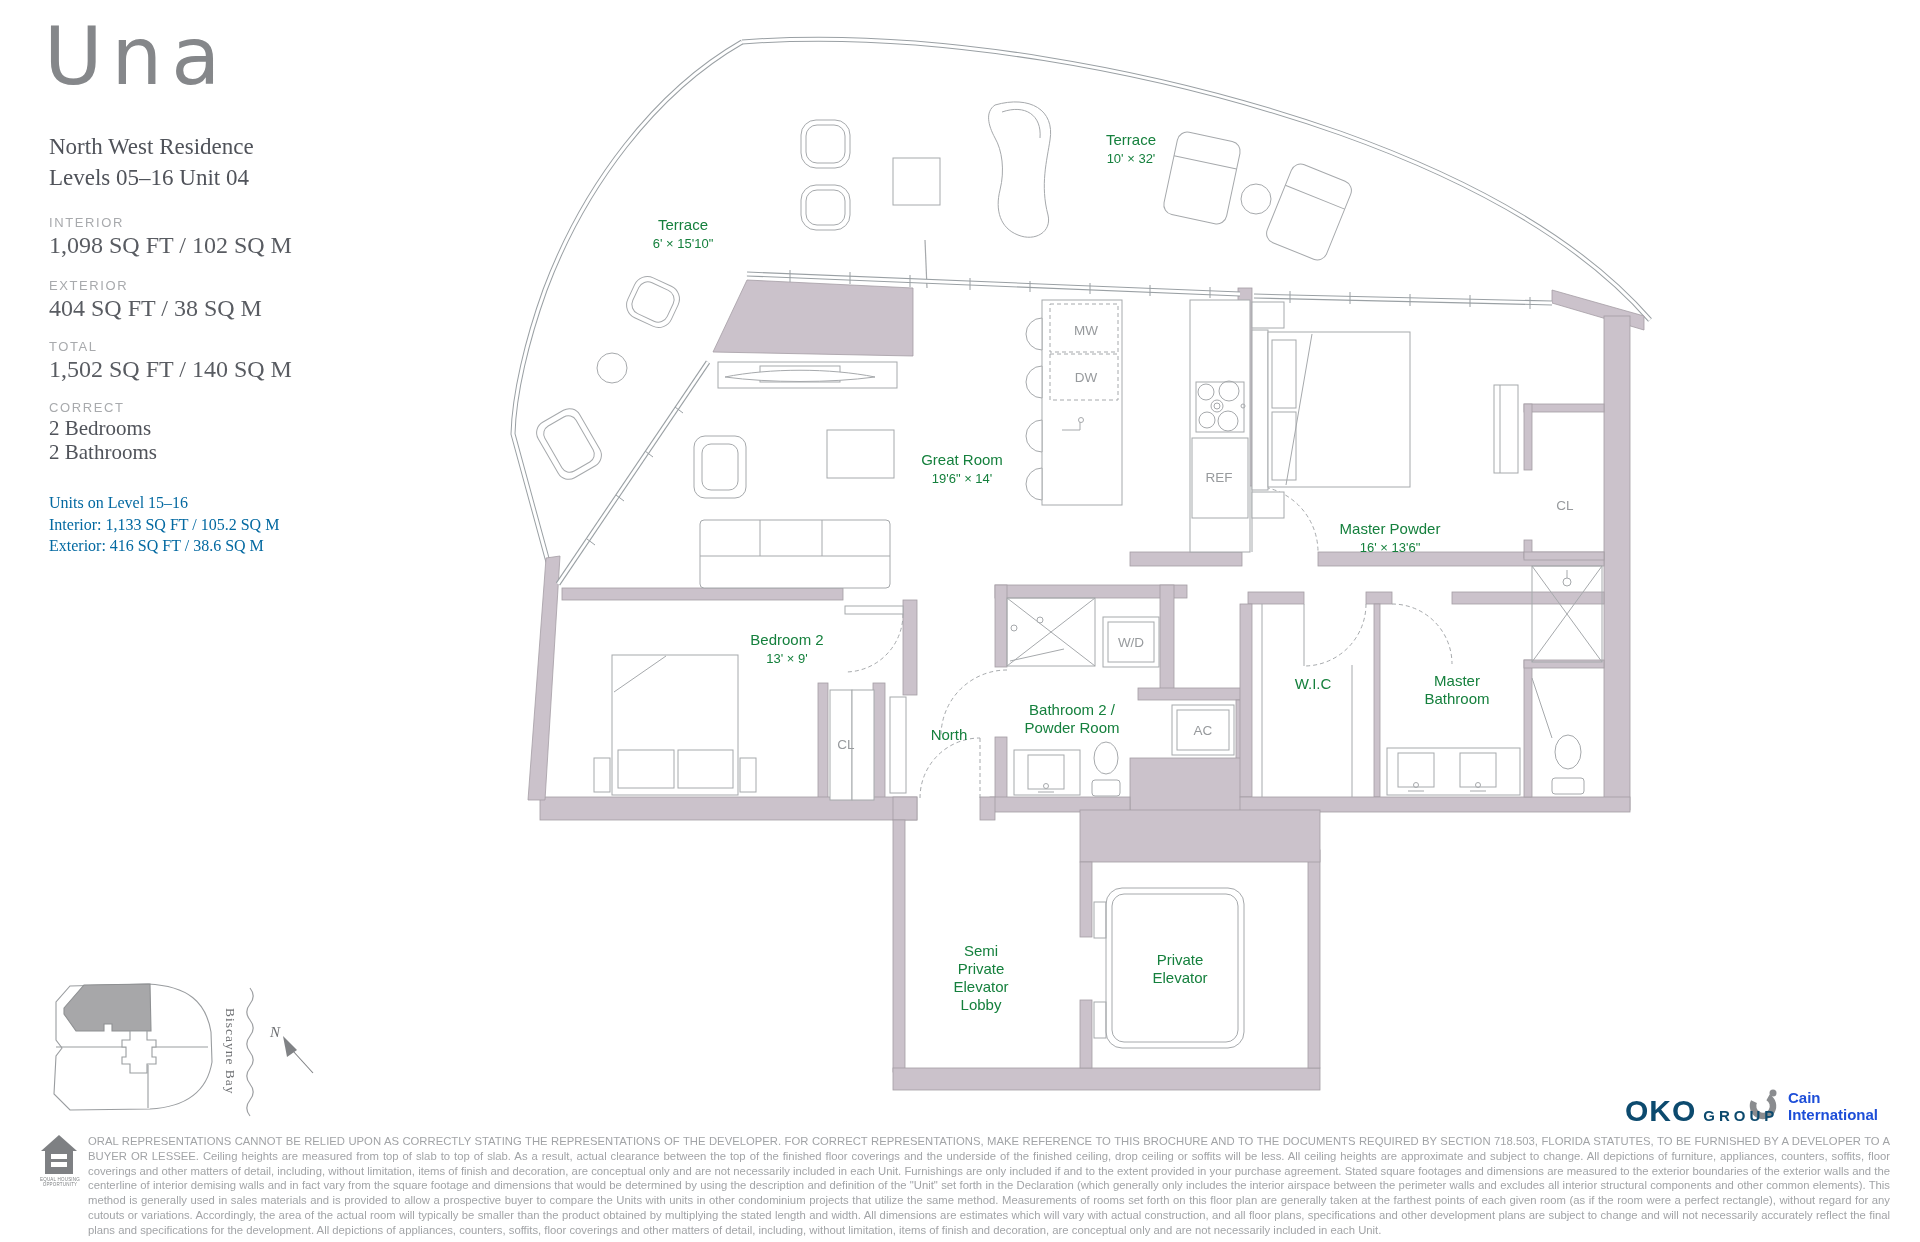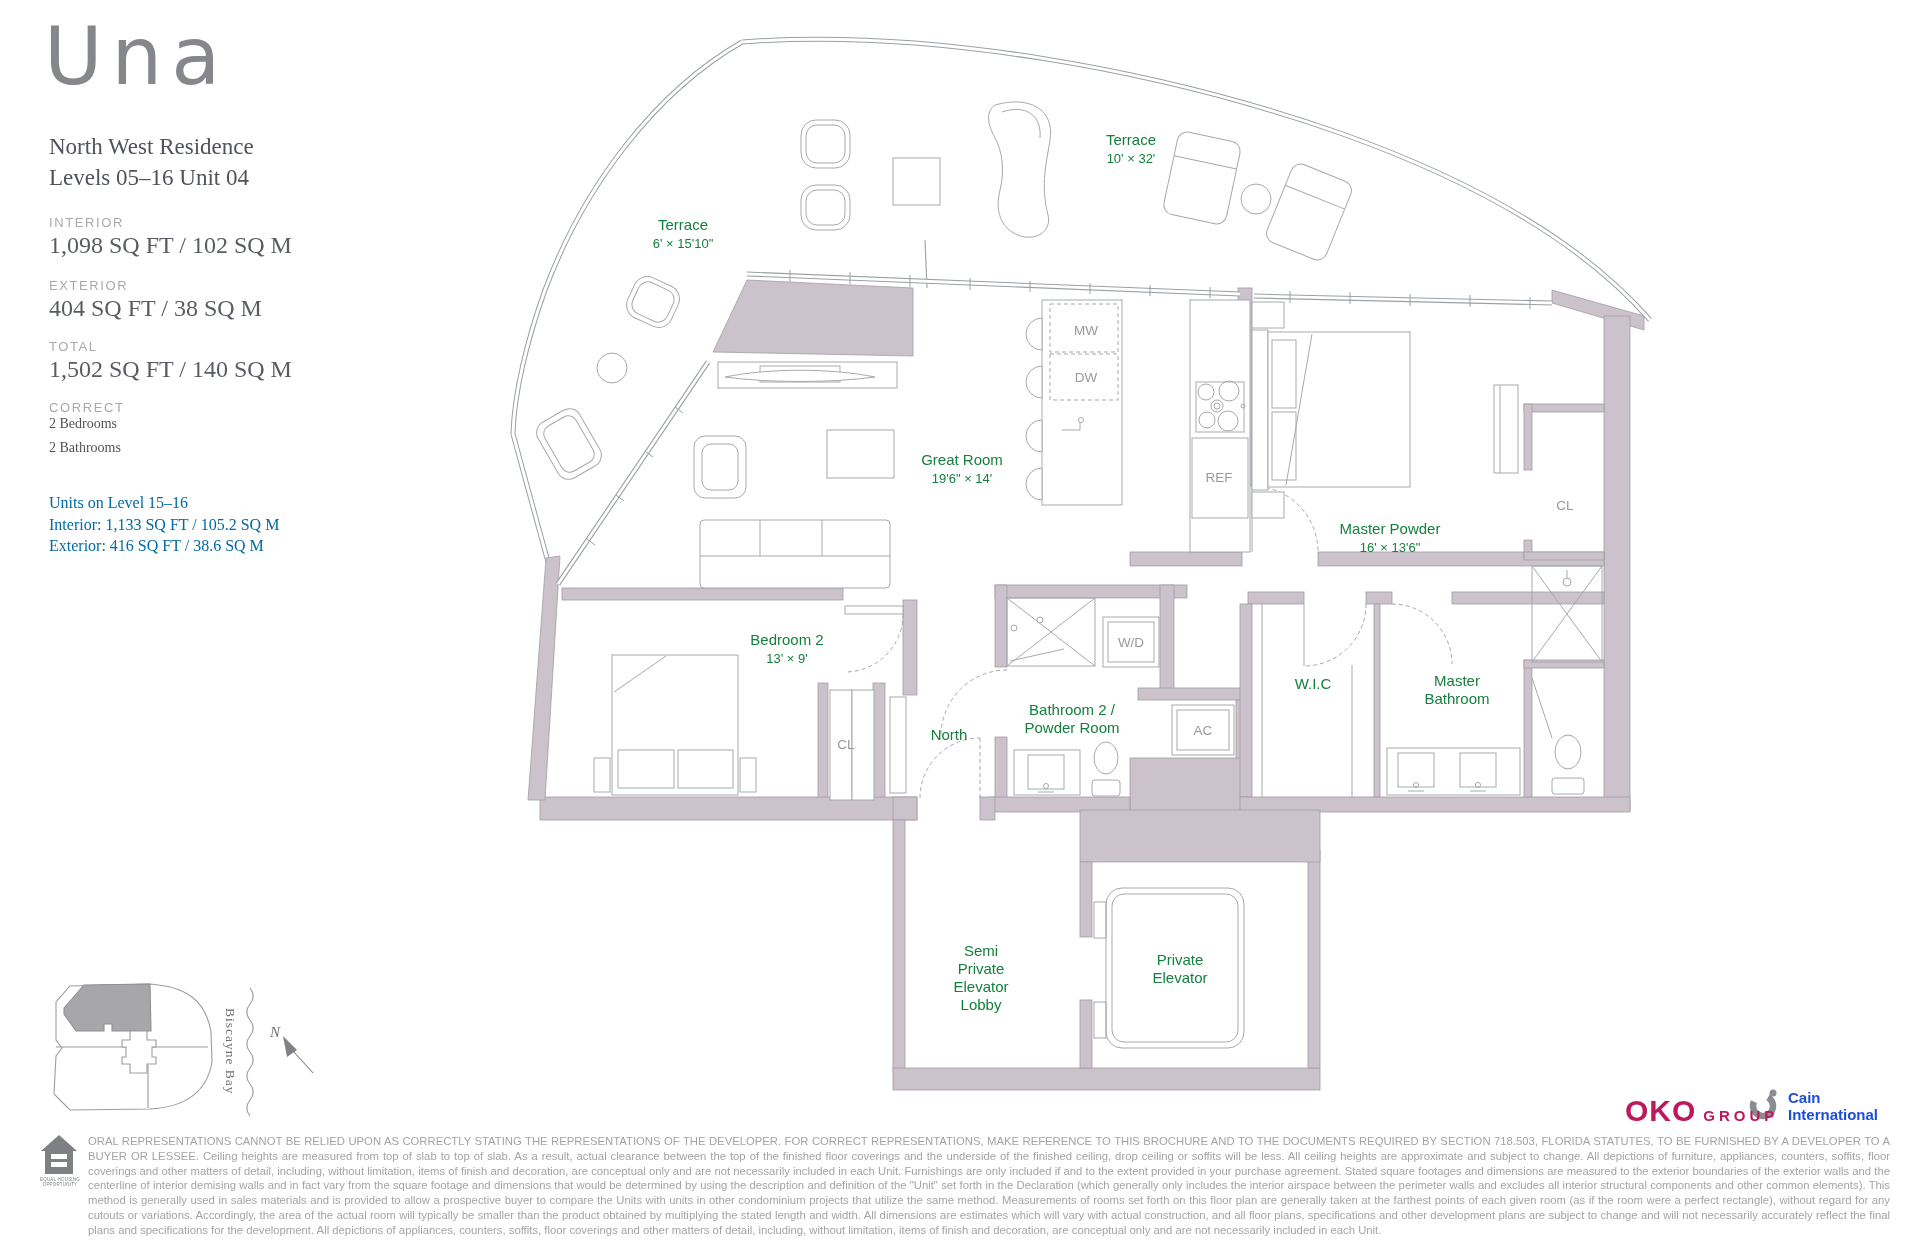--- a/index.html
+++ b/index.html
@@ -4,32 +4,32 @@
 <style>
   html,body{margin:0;padding:0;background:#fff;}
   body{width:1920px;height:1242px;position:relative;overflow:hidden;
        font-family:"Liberation Sans",sans-serif;-webkit-font-smoothing:antialiased;}
   .abs{position:absolute;}
   
   .brand{left:44px;top:10px;font-size:80px;letter-spacing:9px;color:#85878a;font-family:"DejaVu Sans",sans-serif;font-weight:400;}
   .res-title{left:49px;top:131px;font-family:"Liberation Serif",serif;font-size:23px;line-height:31px;color:#50535a;}
   .stat-label{font-size:13px;letter-spacing:1.6px;color:#a8aaad;}
   .stat-value{font-family:"Liberation Serif",serif;font-size:24px;color:#595c62;}
-  .feature{font-family:"Liberation Serif",serif;font-size:14px;color:#50535a;}
+  .feature{font-family:"Liberation Serif",serif;font-size:21px;color:#50535a;}
   .note{left:49px;top:492px;font-family:"Liberation Serif",serif;font-size:16px;line-height:21.5px;color:#0369a1;}
   
   .plan-label{transform:translate(-50%,-50%);text-align:center;color:#15803d;font-size:15px;line-height:18px;white-space:nowrap;}
   .plan-label .dims{font-size:13px;margin-top:1px;}
   .small-label{transform:translate(-50%,-50%);color:#979a9d;font-size:13.5px;white-space:nowrap;}
   .on-white{background:#fff;padding:0 2px;}
   
   .bay-label{left:222px;top:1008px;writing-mode:vertical-rl;font-family:"Liberation Serif",serif;font-size:13.5px;letter-spacing:1px;color:#6f7174;}
   .north-label{left:270px;top:1024px;font-family:"Liberation Serif",serif;font-size:15px;color:#6f7174;font-style:italic;}
   
-  .oko{left:1625px;top:1094px;display:flex;align-items:baseline;gap:7px;color:#be185d;}
+  .oko{left:1625px;top:1094px;display:flex;align-items:baseline;gap:7px;color:#0c4a6e;}
   .oko .main{font-size:30px;font-weight:700;letter-spacing:1px;}
   .oko .suffix{font-size:15px;font-weight:600;letter-spacing:4px;}
   .cain-text{left:1788px;top:1090px;color:#1d4ed8;font-size:15px;font-weight:700;line-height:16.5px;}
   .eho-caption{left:36px;top:1177px;width:48px;font-size:4.5px;line-height:5px;text-align:center;color:#7e8083;letter-spacing:.2px;}
   .disclaimer{left:88px;top:1134px;width:1802px;font-size:11.3px;line-height:14.8px;color:#a2a4a7;text-align:justify;}
 </style>
 </head>
 <body>
 
 <svg class="abs" style="left:0;top:0" width="1920" height="1242" viewBox="0 0 1920 1242">

